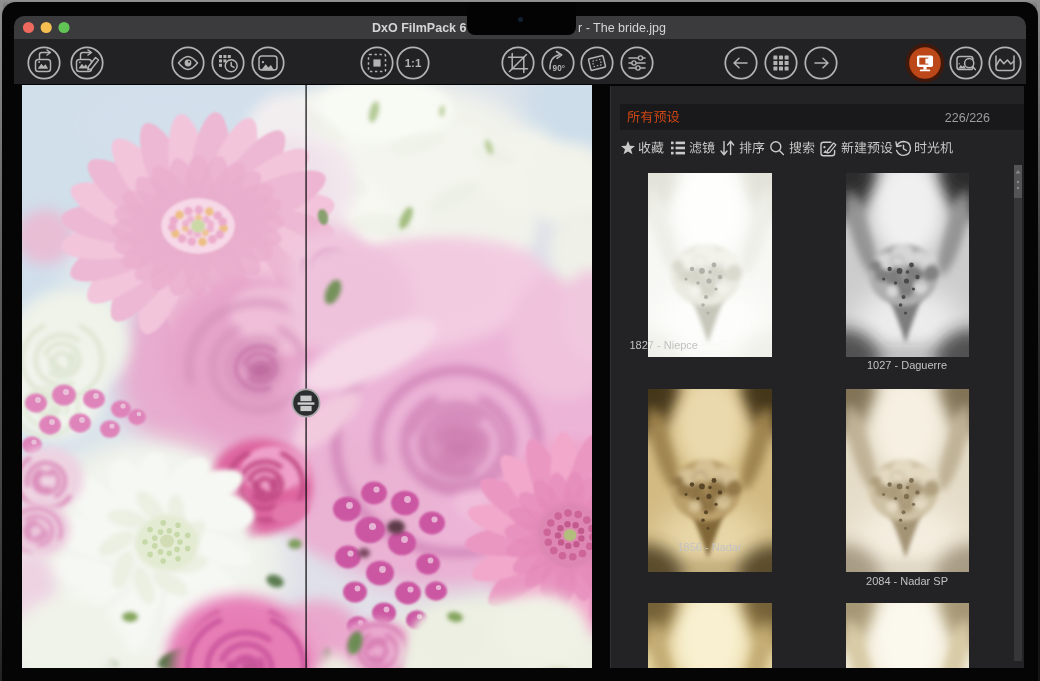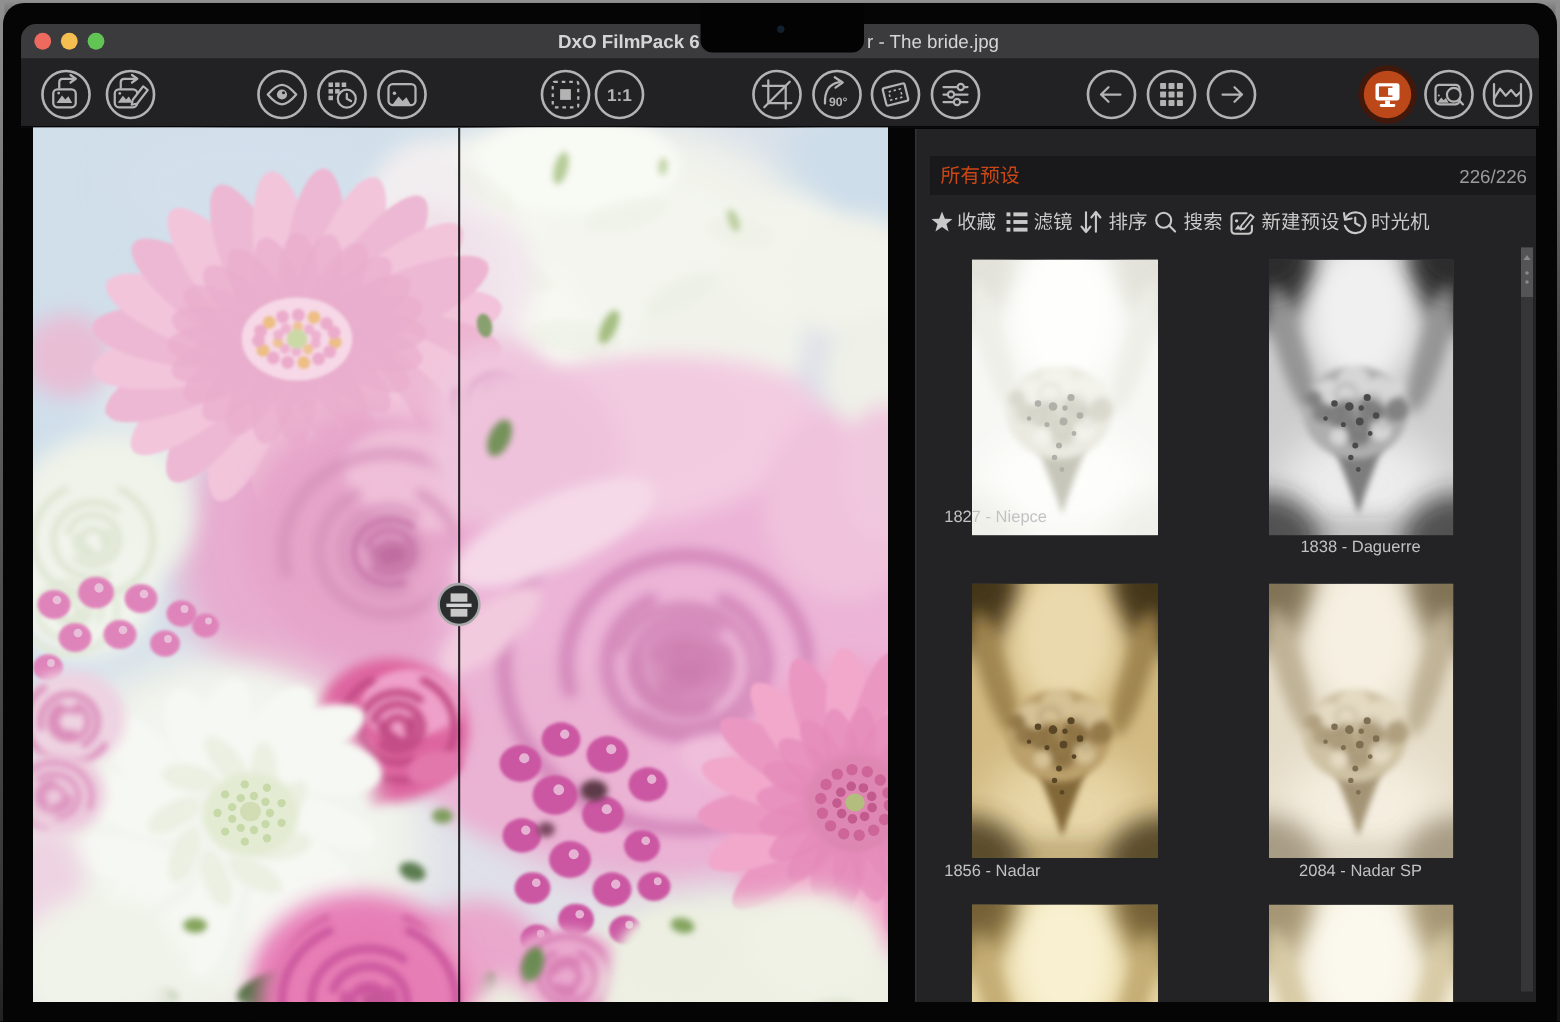--- a/index.html
+++ b/index.html
@@ -136,21 +136,21 @@
         <circle r="19.5" fill="#41190c"></circle>
         <circle r="15.8" fill="#bc4719"></circle>
         <rect x="-8" y="-7.5" width="16" height="11.5" rx="1.8" fill="#fff"></rect>
         <rect x="-5.7" y="-5.4" width="9" height="7" fill="#bc4719"></rect>
         <rect x="0.4" y="-4.4" width="3.6" height="5" fill="#fff"></rect>
         <rect x="-1.6" y="4" width="3.2" height="2.6" fill="#fff"></rect>
         <rect x="-5.2" y="6.4" width="10.4" height="1.9" rx="0.9" fill="#fff"></rect>
       </svg>
   <div style="position:absolute;left:610px;top:86px;width:414px;height:582px;background:#232325;border-left:1px solid #323234"></div>
   <div style="position:absolute;left:620px;top:104px;width:404px;height:26px;background:#19191b"></div>
-  <div style="position:absolute;left:940px;top:110.5px;width:78px;height:15px;text-align:right;font-size:12.5px;color:#9c9c9e">226/226</div>
+  <div style="position:absolute;left:912px;top:110.5px;width:78px;height:15px;text-align:right;font-size:12.5px;color:#9c9c9e">226/226</div>
   <svg style="position:absolute;left:627px;top:109.5px;" width="53" height="15" viewBox="0 0 53 15" fill="#cd4714">
         <path transform="translate(0.0,11.62) scale(0.01320,-0.01320)" d="M534 739V406C534 267 523 91 404 -32C420 -42 451 -67 462 -82C591 48 611 255 611 406V429H766V-77H841V429H958V501H611V684C726 702 854 728 939 764L888 828C806 790 659 758 534 739ZM172 361V391V521H370V361ZM441 819C362 783 218 756 98 741V391C98 261 93 88 29 -34C45 -43 77 -68 90 -82C147 22 165 167 170 293H442V589H172V685C284 699 408 721 489 756Z"></path>
         <path transform="translate(13.2,11.62) scale(0.01320,-0.01320)" d="M391 840C379 797 365 753 347 710H63V640H316C252 508 160 386 40 304C54 290 78 263 88 246C151 291 207 345 255 406V-79H329V119H748V15C748 0 743 -6 726 -6C707 -7 646 -8 580 -5C590 -26 601 -57 605 -77C691 -77 746 -77 779 -66C812 -53 822 -30 822 14V524H336C359 562 379 600 397 640H939V710H427C442 747 455 785 467 822ZM329 289H748V184H329ZM329 353V456H748V353Z"></path>
         <path transform="translate(26.4,11.62) scale(0.01320,-0.01320)" d="M670 495V295C670 192 647 57 410 -21C427 -35 447 -60 456 -75C710 18 741 168 741 294V495ZM725 88C788 38 869 -34 908 -79L960 -26C920 17 837 86 775 134ZM88 608C149 567 227 512 282 470H38V403H203V10C203 -3 199 -6 184 -7C170 -7 124 -7 72 -6C83 -27 93 -57 96 -78C165 -78 210 -77 238 -65C267 -53 275 -32 275 8V403H382C364 349 344 294 326 256L383 241C410 295 441 383 467 460L420 473L409 470H341L361 496C338 514 306 538 270 562C329 615 394 692 437 764L391 796L378 792H59V725H328C297 680 256 631 218 598L129 656ZM500 628V152H570V559H846V154H919V628H724L759 728H959V796H464V728H677C670 695 661 659 652 628Z"></path>
         <path transform="translate(39.6,11.62) scale(0.01320,-0.01320)" d="M122 776C175 729 242 662 273 619L324 672C292 713 225 778 171 822ZM43 526V454H184V95C184 49 153 16 134 4C148 -11 168 -42 175 -60C190 -40 217 -20 395 112C386 127 374 155 368 175L257 94V526ZM491 804V693C491 619 469 536 337 476C351 464 377 435 386 420C530 489 562 597 562 691V734H739V573C739 497 753 469 823 469C834 469 883 469 898 469C918 469 939 470 951 474C948 491 946 520 944 539C932 536 911 534 897 534C884 534 839 534 828 534C812 534 810 543 810 572V804ZM805 328C769 248 715 182 649 129C582 184 529 251 493 328ZM384 398V328H436L422 323C462 231 519 151 590 86C515 38 429 5 341 -15C355 -31 371 -61 377 -80C474 -54 566 -16 647 39C723 -17 814 -58 917 -83C926 -62 947 -32 963 -16C867 4 781 39 708 86C793 160 861 256 901 381L855 401L842 398Z"></path>
       </svg>
       <svg style="position:absolute;left:638px;top:140.8px;" width="26" height="15" viewBox="0 0 26 15" fill="#cbcbcb">
         <path transform="translate(0.0,11.44) scale(0.01300,-0.01300)" d="M588 574H805C784 447 751 338 703 248C651 340 611 446 583 559ZM577 840C548 666 495 502 409 401C426 386 453 353 463 338C493 375 519 418 543 466C574 361 613 264 662 180C604 96 527 30 426 -19C442 -35 466 -66 475 -81C570 -30 645 35 704 115C762 34 830 -31 912 -76C923 -57 947 -29 964 -15C878 27 806 95 747 178C811 285 853 416 881 574H956V645H611C628 703 643 765 654 828ZM92 100C111 116 141 130 324 197V-81H398V825H324V270L170 219V729H96V237C96 197 76 178 61 169C73 152 87 119 92 100Z"></path>
         <path transform="translate(13.0,11.44) scale(0.01300,-0.01300)" d="M834 471C817 384 792 304 760 233C746 313 735 413 730 533H952V598H888L914 619C895 644 852 676 816 696L771 662C799 645 831 620 852 598H728L727 663H699V706H942V770H699V840H625V770H372V840H298V770H60V706H298V636H372V706H625V634H659L660 598H227V422H144V593H86V328H144V360H227V321V277H41V213H97V169C97 107 88 17 34 -48C48 -56 69 -70 81 -80C143 -9 153 96 153 167V213H224C219 123 204 26 163 -50C179 -56 207 -71 219 -82C282 31 292 198 292 321V533H663C672 374 689 244 713 145C694 114 673 85 650 59V88H537V161H641V348H537V418H641V470H343V-24H399V36H629C603 9 574 -15 543 -36C560 -46 588 -69 599 -82C652 -42 698 7 738 62C772 -32 818 -81 873 -81C931 -81 956 -56 967 78C950 84 928 98 914 111C909 12 899 -14 878 -15C845 -15 810 33 783 132C836 224 875 334 902 459ZM482 88H399V161H482ZM482 348H399V418H482ZM399 299H585V211H399Z"></path>
       </svg>
@@ -291,22 +291,22 @@
       <div style="position:absolute;left:845.5px;top:389px;width:123px;height:183px;overflow:hidden"><svg width="123" height="183" viewBox="0 0 124 184" style="--bg:#e5dcc8;--cor:#9a8c6e;--arm:#c0b296;--hi:#f6f0e2;--tail:#a49476;--bq:#cfc2a4;--bq2:#b0a080;--bq3:#e4dac2;--bq4:#7e6f52;--vig:#6a5c40;--vo:0.5" preserveAspectRatio="none">
           <use href="#bride"></use>
         </svg></div>
       <div style="position:absolute;left:647.5px;top:603px;width:124px;height:65px;overflow:hidden"><svg width="124" height="184" viewBox="0 0 124 184" style="--bg:#e6d5a2;--cor:#ab9258;--arm:#c5ad74;--hi:#f8f0d0;--tail:#8a7044;--bq:#c2a876;--bq2:#9c8152;--bq3:#dcc8a0;--bq4:#6a5432;--vig:#4a3a1e;--vo:0.55" preserveAspectRatio="none">
           <use href="#bride"></use>
         </svg></div>
       <div style="position:absolute;left:845.5px;top:603px;width:123px;height:65px;overflow:hidden"><svg width="123" height="184" viewBox="0 0 124 184" style="--bg:#f0e9d4;--cor:#bcad88;--arm:#d8cba6;--hi:#fbf8ee;--tail:#a49476;--bq:#cfc2a4;--bq2:#b0a080;--bq3:#e4dac2;--bq4:#7e6f52;--vig:#8a7c5e;--vo:0.45" preserveAspectRatio="none">
           <use href="#bride"></use>
         </svg></div>
   <div style="position:absolute;left:629.5px;top:339px;width:160px;text-align:left;font-size:11px;color:#c2c2c2">1827 - Niepce</div>
-      <div style="position:absolute;left:827px;top:359px;width:160px;text-align:center;font-size:11px;color:#c2c2c2">1838 - Daguerre</div>
-      <div style="position:absolute;left:629.5px;top:575px;width:160px;text-align:left;font-size:11px;color:#c2c2c2">1856 - Nadar</div>
+      <div style="position:absolute;left:827px;top:359px;width:160px;text-align:center;font-size:11px;color:#c2c2c2">1027 - Daguerre</div>
+      <div style="position:absolute;left:629.5px;top:541px;width:160px;text-align:center;font-size:11px;color:#c2c2c2">1856 - Nadar</div>
       <div style="position:absolute;left:827px;top:575px;width:160px;text-align:center;font-size:11px;color:#c2c2c2">2084 - Nadar SP</div>
   <div style="position:absolute;left:1014px;top:165px;width:7.5px;height:496px;background:#363638"></div>
       <div style="position:absolute;left:1014px;top:165px;width:7.5px;height:33px;background:#545456"></div>
       <svg style="position:absolute;left:1014px;top:165px" width="8" height="33" viewBox="0 0 8 33">
         <path d="M4,5 L6.4,8.4 L1.6,8.4 Z" fill="#8a8a8a"></path>
         <circle cx="4" cy="17" r="1.2" fill="#8a8a8a"></circle>
         <circle cx="4" cy="23" r="1.2" fill="#8a8a8a"></circle>
       </svg>
   <svg style="position:absolute;left:22px;top:85px" width="570" height="583" viewBox="0 0 570 583">
         <defs>

